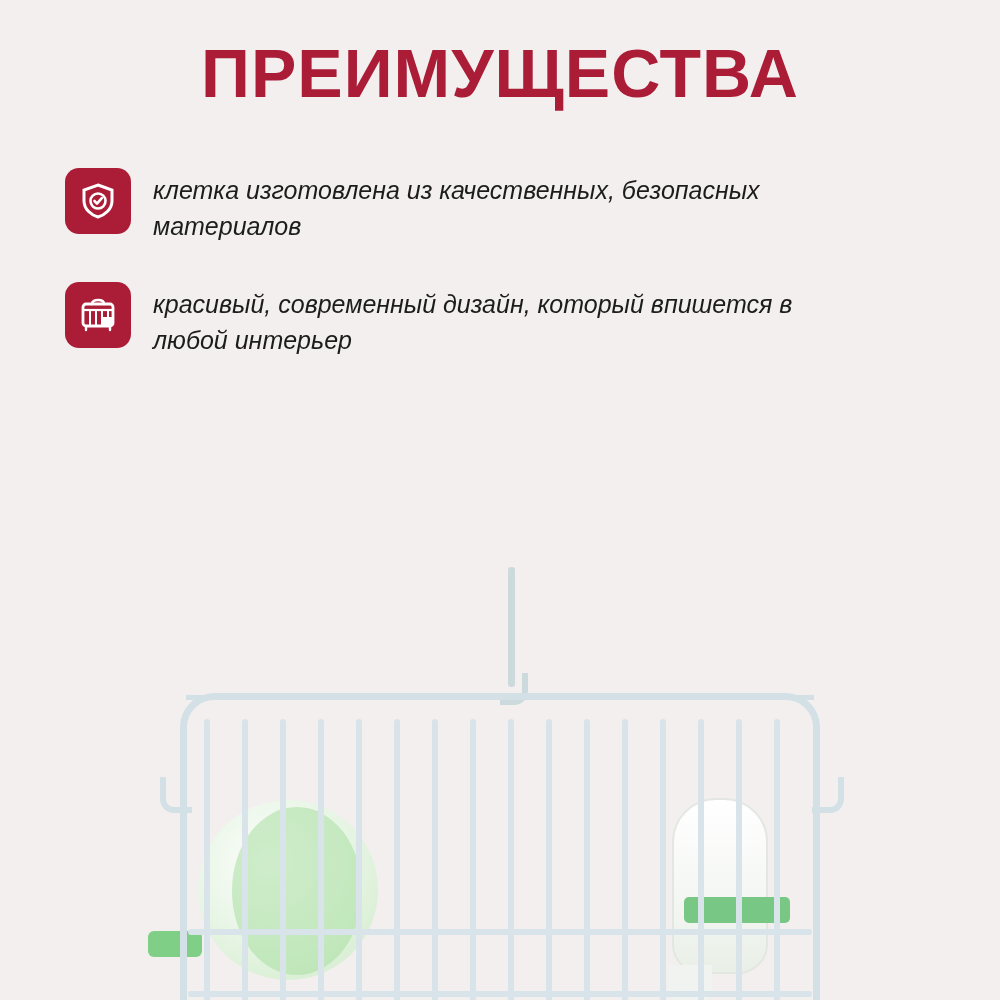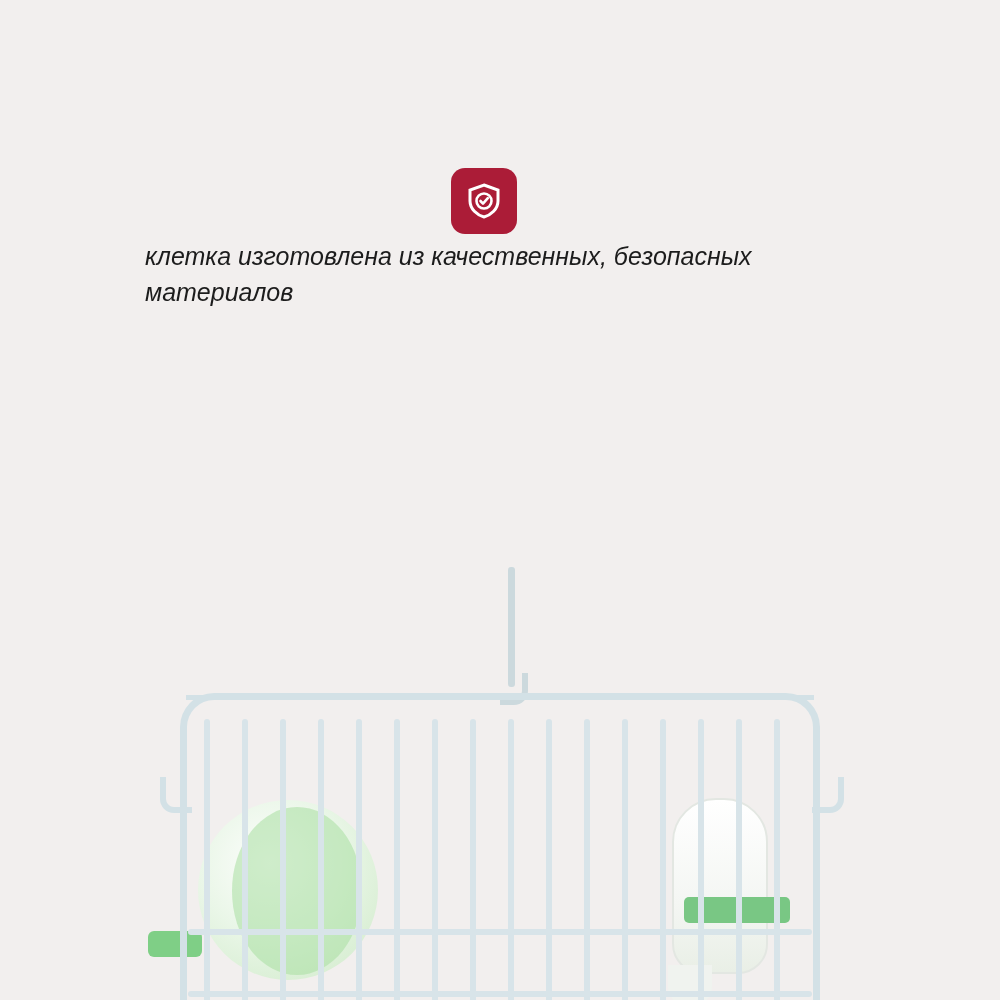--- a/index.html
+++ b/index.html
@@ -34,23 +34,22 @@
     font-family: "Liberation Sans", sans-serif;
   }
   .features {
     position: absolute;
     left: 65px;
     top: 168px;
     width: 860px;
   }
   .feature {
     display: flex;
-    align-items: center;
+    align-items: flex-start;
     margin-bottom: 38px;
-    flex-direction: column;
   }
   .feature-icon {
     flex: 0 0 auto;
     width: 66px;
     height: 66px;
     border-radius: 14px;
     background: #ab1c37;
     display: flex;
     align-items: center;
     justify-content: center;
@@ -220,34 +219,48 @@
     border-left: none;
     border-top: none;
     border-radius: 0 0 14px 0;
   }
 </style>
 </head>
 <body>
 
 <div class="page">
 
+  <div class="title">ПРЕИМУЩЕСТВА</div>
 
   <div class="features">
 
     <div class="feature">
       <div class="feature-icon">
         <svg width="36" height="38" viewBox="0 0 36 38" fill="none">
           <path d="M18 3 L32 8 V19 C32 27 25 33 18 35 C11 33 4 27 4 19 V8 Z" fill="none" stroke="#ffffff" stroke-width="3"></path>
           <circle cx="18" cy="19" r="7.5" fill="none" stroke="#ffffff" stroke-width="2.6"></circle>
           <path d="M14.5 19 L17 21.6 L21.8 16.2" fill="none" stroke="#ffffff" stroke-width="2.6" stroke-linecap="round" stroke-linejoin="round"></path>
         </svg>
       </div>
       <div class="feature-text">клетка изготовлена из качественных, безопасных материалов</div>
     </div>
 
+    <div class="feature">
+      <div class="feature-icon">
+        <svg width="38" height="36" viewBox="0 0 38 36" fill="none">
+          <path d="M13 7 C13 4 16 3 19 3 C22 3 25 4 25 7" stroke="#ffffff" stroke-width="2.6" fill="none" stroke-linecap="round"></path>
+          <rect x="4" y="7" width="30" height="22" rx="3" stroke="#ffffff" stroke-width="2.8" fill="none"></rect>
+          <path d="M4 13 H34" stroke="#ffffff" stroke-width="2.2"></path>
+          <path d="M11 13 V29 M17 13 V29 M23 13 V29 M29 13 V21" stroke="#ffffff" stroke-width="2"></path>
+          <rect x="22" y="20" width="12" height="9" rx="2" fill="#ffffff"></rect>
+          <path d="M7 29 V33 M31 29 V33" stroke="#ffffff" stroke-width="2.4" stroke-linecap="round"></path>
+        </svg>
+      </div>
+      <div class="feature-text">красивый, современный дизайн, который впишется в любой интерьер</div>
+    </div>
 
 
   </div>
 
   <div class="photo">
     <div class="antenna"></div>
     <div class="antenna-hook"></div>
 
     <div class="wheel"></div>
     <div class="wheel-inner"></div>

